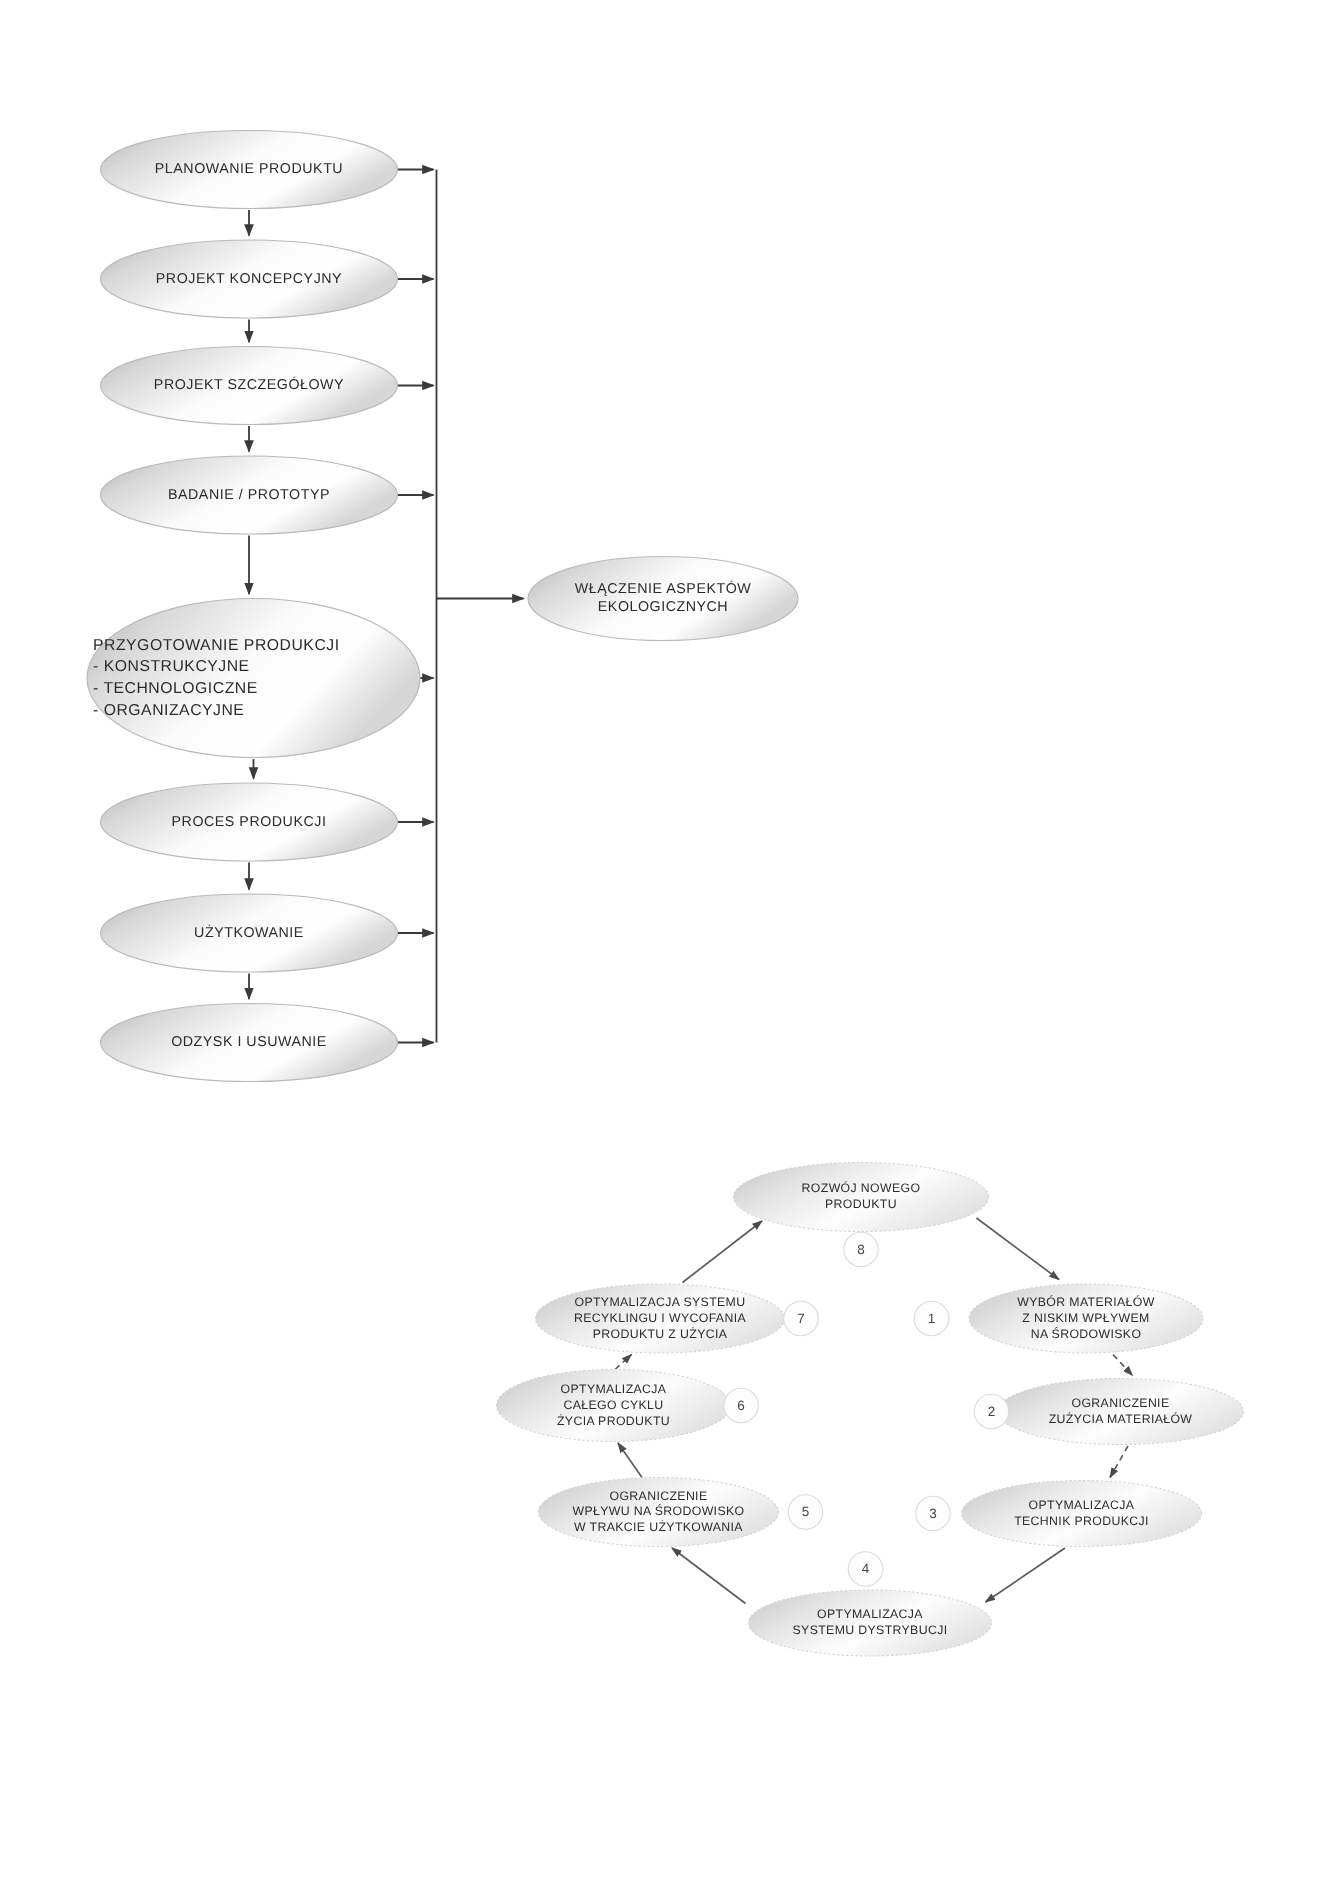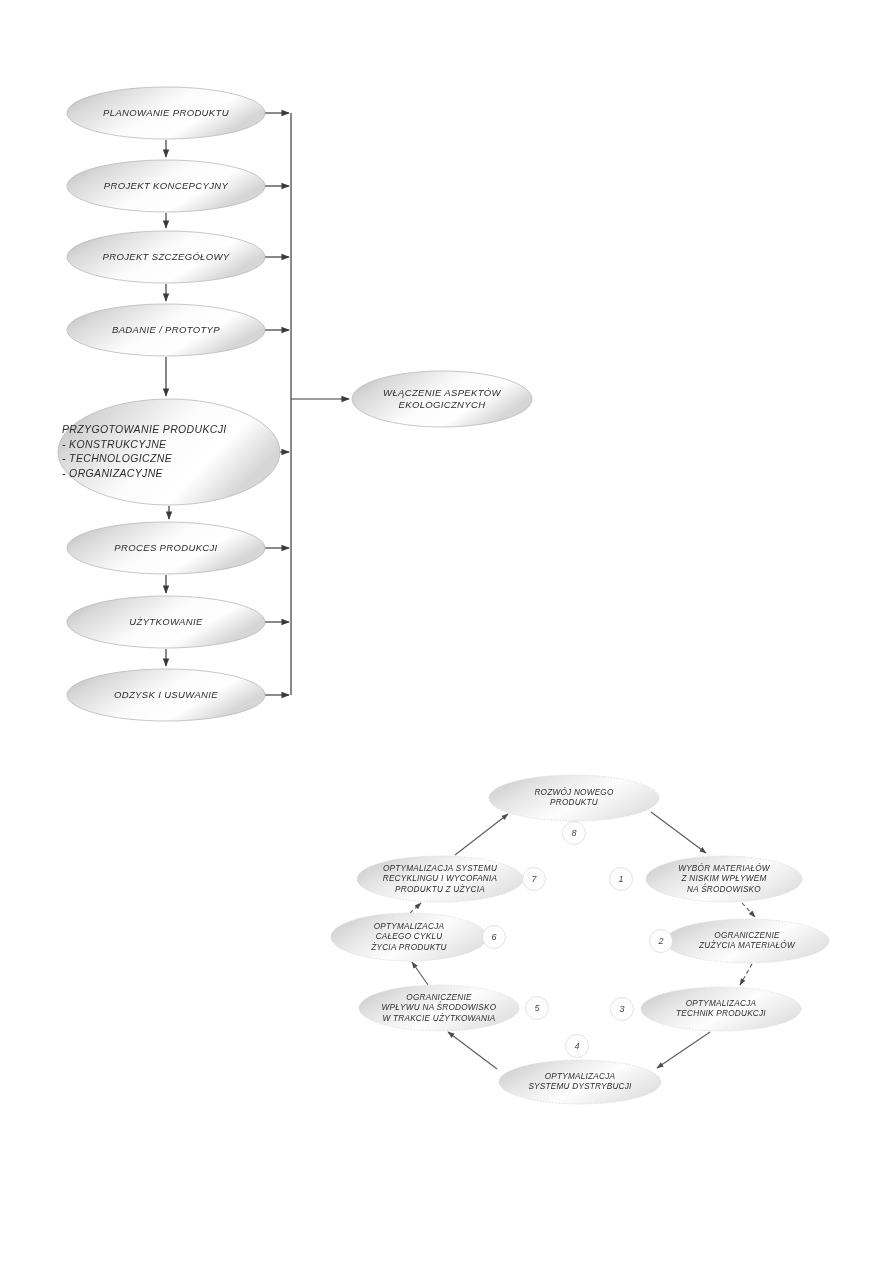--- a/index.html
+++ b/index.html
@@ -1,18 +1,18 @@
 <!DOCTYPE html>
 <html><head>
 <meta charset="utf-8">
 <title>Diagram</title>
 <style>
   html,body{margin:0;padding:0;background:#ffffff;}
   body{width:893px;height:1263px;font-family:"Liberation Sans",sans-serif;overflow:hidden;}
-  #diagram-root{position:relative;width:893px;height:888px;font-style:italic;}
+  #diagram-root{position:relative;width:893px;height:888px;}
   svg#scene{display:block;width:893px;height:1263px;}
   text{font-family:"Liberation Sans",sans-serif;fill:#2b2b2b;}
   .node-label{font-size:9.5px;letter-spacing:.35px;text-anchor:middle;dominant-baseline:middle;}
   .node-label-left{font-size:10.5px;letter-spacing:.35px;text-anchor:start;dominant-baseline:middle;}
   .cycle-label{font-size:8.2px;letter-spacing:.25px;text-anchor:middle;dominant-baseline:middle;}
   .badge-text{font-size:9px;text-anchor:middle;dominant-baseline:middle;fill:#444;}
   .flow-line{stroke:#3a3a3a;stroke-width:1.2;fill:none;}
   .cycle-arrow{stroke:#5a5a5a;stroke-width:1.1;fill:none;}
   .cycle-arrow-dashed{stroke:#5a5a5a;stroke-width:1.1;fill:none;stroke-dasharray:4 3;}
   .ellipse-shape{stroke:#b9b9b9;stroke-width:.8;}

